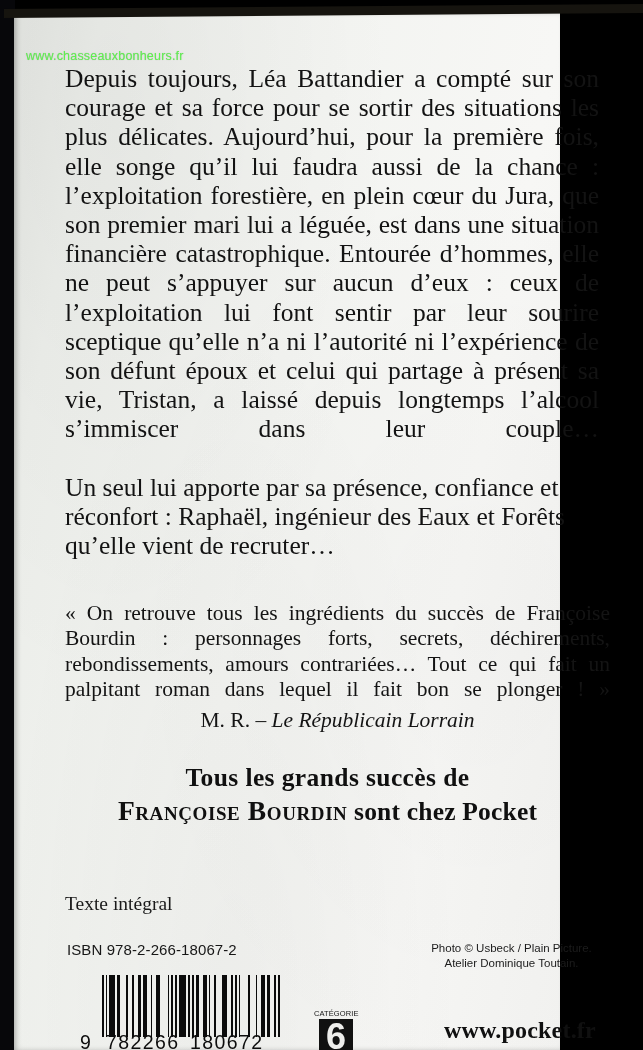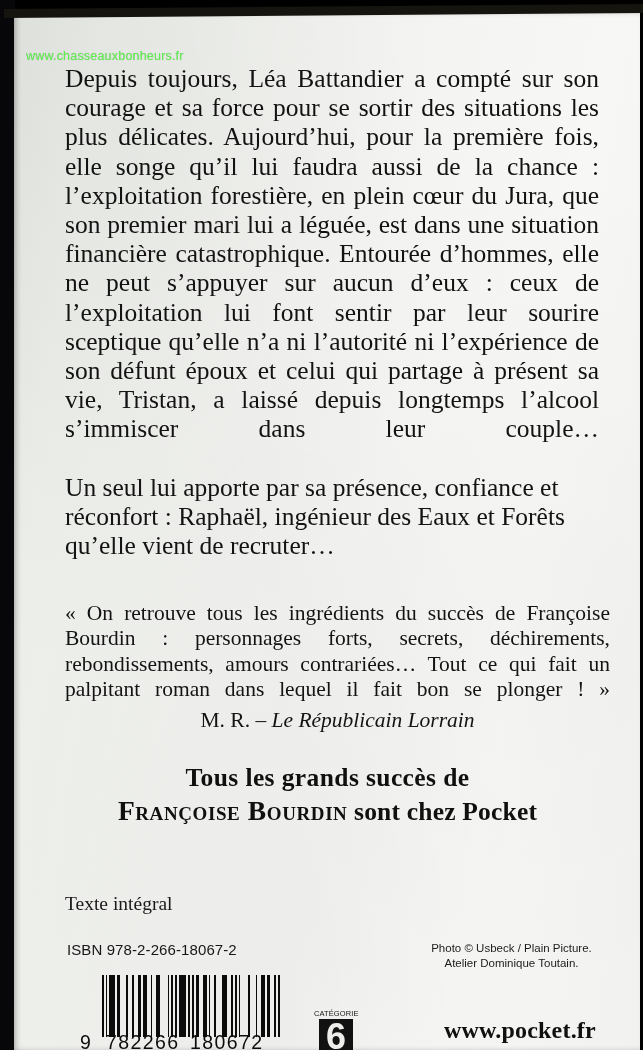--- a/index.html
+++ b/index.html
@@ -22,21 +22,21 @@
     height: 1050px;
     background: #000;
     overflow: hidden;
   }
 
   
   .paper {
     position: absolute;
     left: 14px;
     top: 13px;
-    width: 626px;
+    width: 546px;
     height: 1037px;
     background:
       linear-gradient(100deg, #e3e5e1 0%, #eceeea 12%, #f3f4f1 45%, #f7f7f5 75%, #f2f2f0 100%);
     box-shadow: inset 3px 0 6px -2px rgba(0,0,0,0.35);
   }
   
   .paper:after{
     content:"";
     position:absolute; inset:0;
     background:

